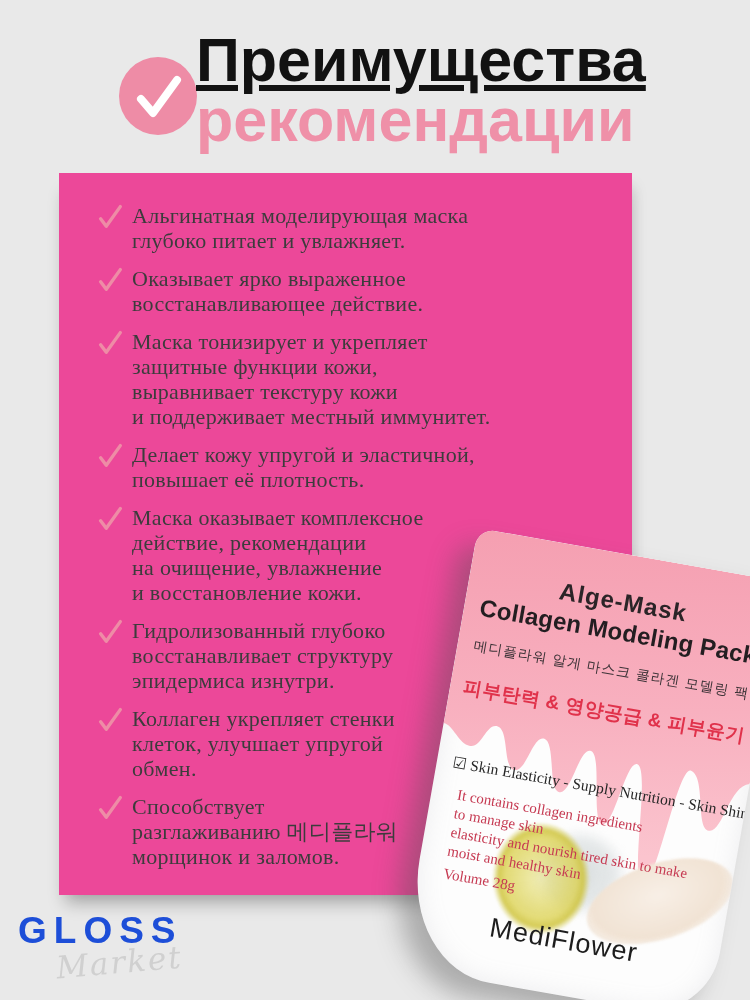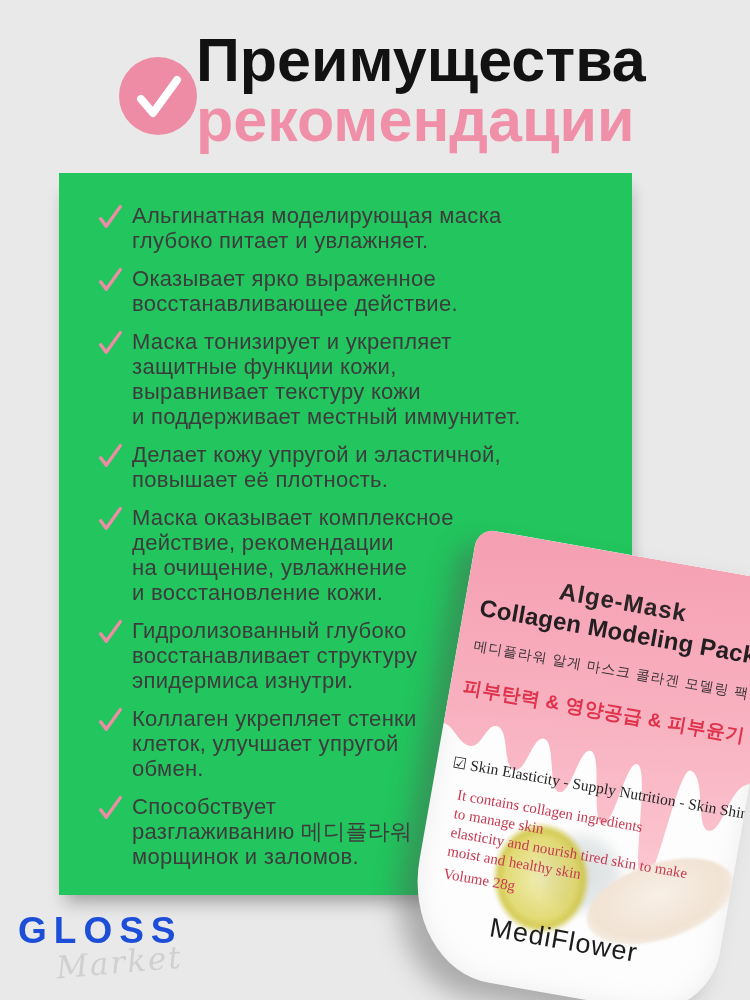--- a/index.html
+++ b/index.html
@@ -4,26 +4,26 @@
 <style>
   html,body{margin:0;padding:0;}
   body{font-family:"Liberation Sans", sans-serif;}
   .stage{position:relative;width:750px;height:1000px;background:#e9e9e9;overflow:hidden;}
 
   
   .badge{position:absolute;left:119px;top:57px;width:78px;height:78px;border-radius:50%;
          background:#ee8ca6;}
   .badge svg{position:absolute;inset:0;}
   .titles{position:absolute;left:196px;top:30px;line-height:60px;white-space:nowrap;}
-  .title-black{font-size:61px;font-weight:800;color:#121212;letter-spacing:0px;}
+  .title-black{font-size:61px;font-weight:800;color:#121212;letter-spacing:0px;text-decoration:underline;}
   .title-pink{font-size:61px;font-weight:800;color:#ef90a8;letter-spacing:0px;}
 
   
-  .card{position:absolute;left:59px;top:173px;width:573px;height:722px;background:#22c55e;
-        box-shadow:0 14px 16px -6px rgba(0,0,0,.28), 10px 4px 14px -8px rgba(0,0,0,.10);}
+  .card{position:absolute;left:59px;top:173px;width:573px;height:722px;background:#ec4899;
+        box-shadow:0 14px 16px -6px rgba(0,0,0,.28), 10px 4px 14px -8px rgba(0,0,0,.10);font-family:Liberation Serif, serif;}
   .benefits{position:absolute;left:36px;top:30px;right:18px;margin:0;padding:0;list-style:none;}
   .benefit{display:flex;align-items:flex-start;margin-bottom:13px;}
   .benefit .check{flex:0 0 30px;margin-right:7px;margin-top:-2px;}
   .benefit-text{font-size:22px;line-height:25px;letter-spacing:.3px;color:#3c3c3c;white-space:pre-line;}
 
   
   .pouch-wrap{position:absolute;left:478px;top:528px;width:312px;height:446px;
               transform:rotate(10deg);transform-origin:0 0;}
   .pouch{position:relative;width:100%;height:100%;background:#fdfdfd;
          border-radius:18px 24px 70px 90px / 18px 24px 70px 110px;overflow:hidden;

